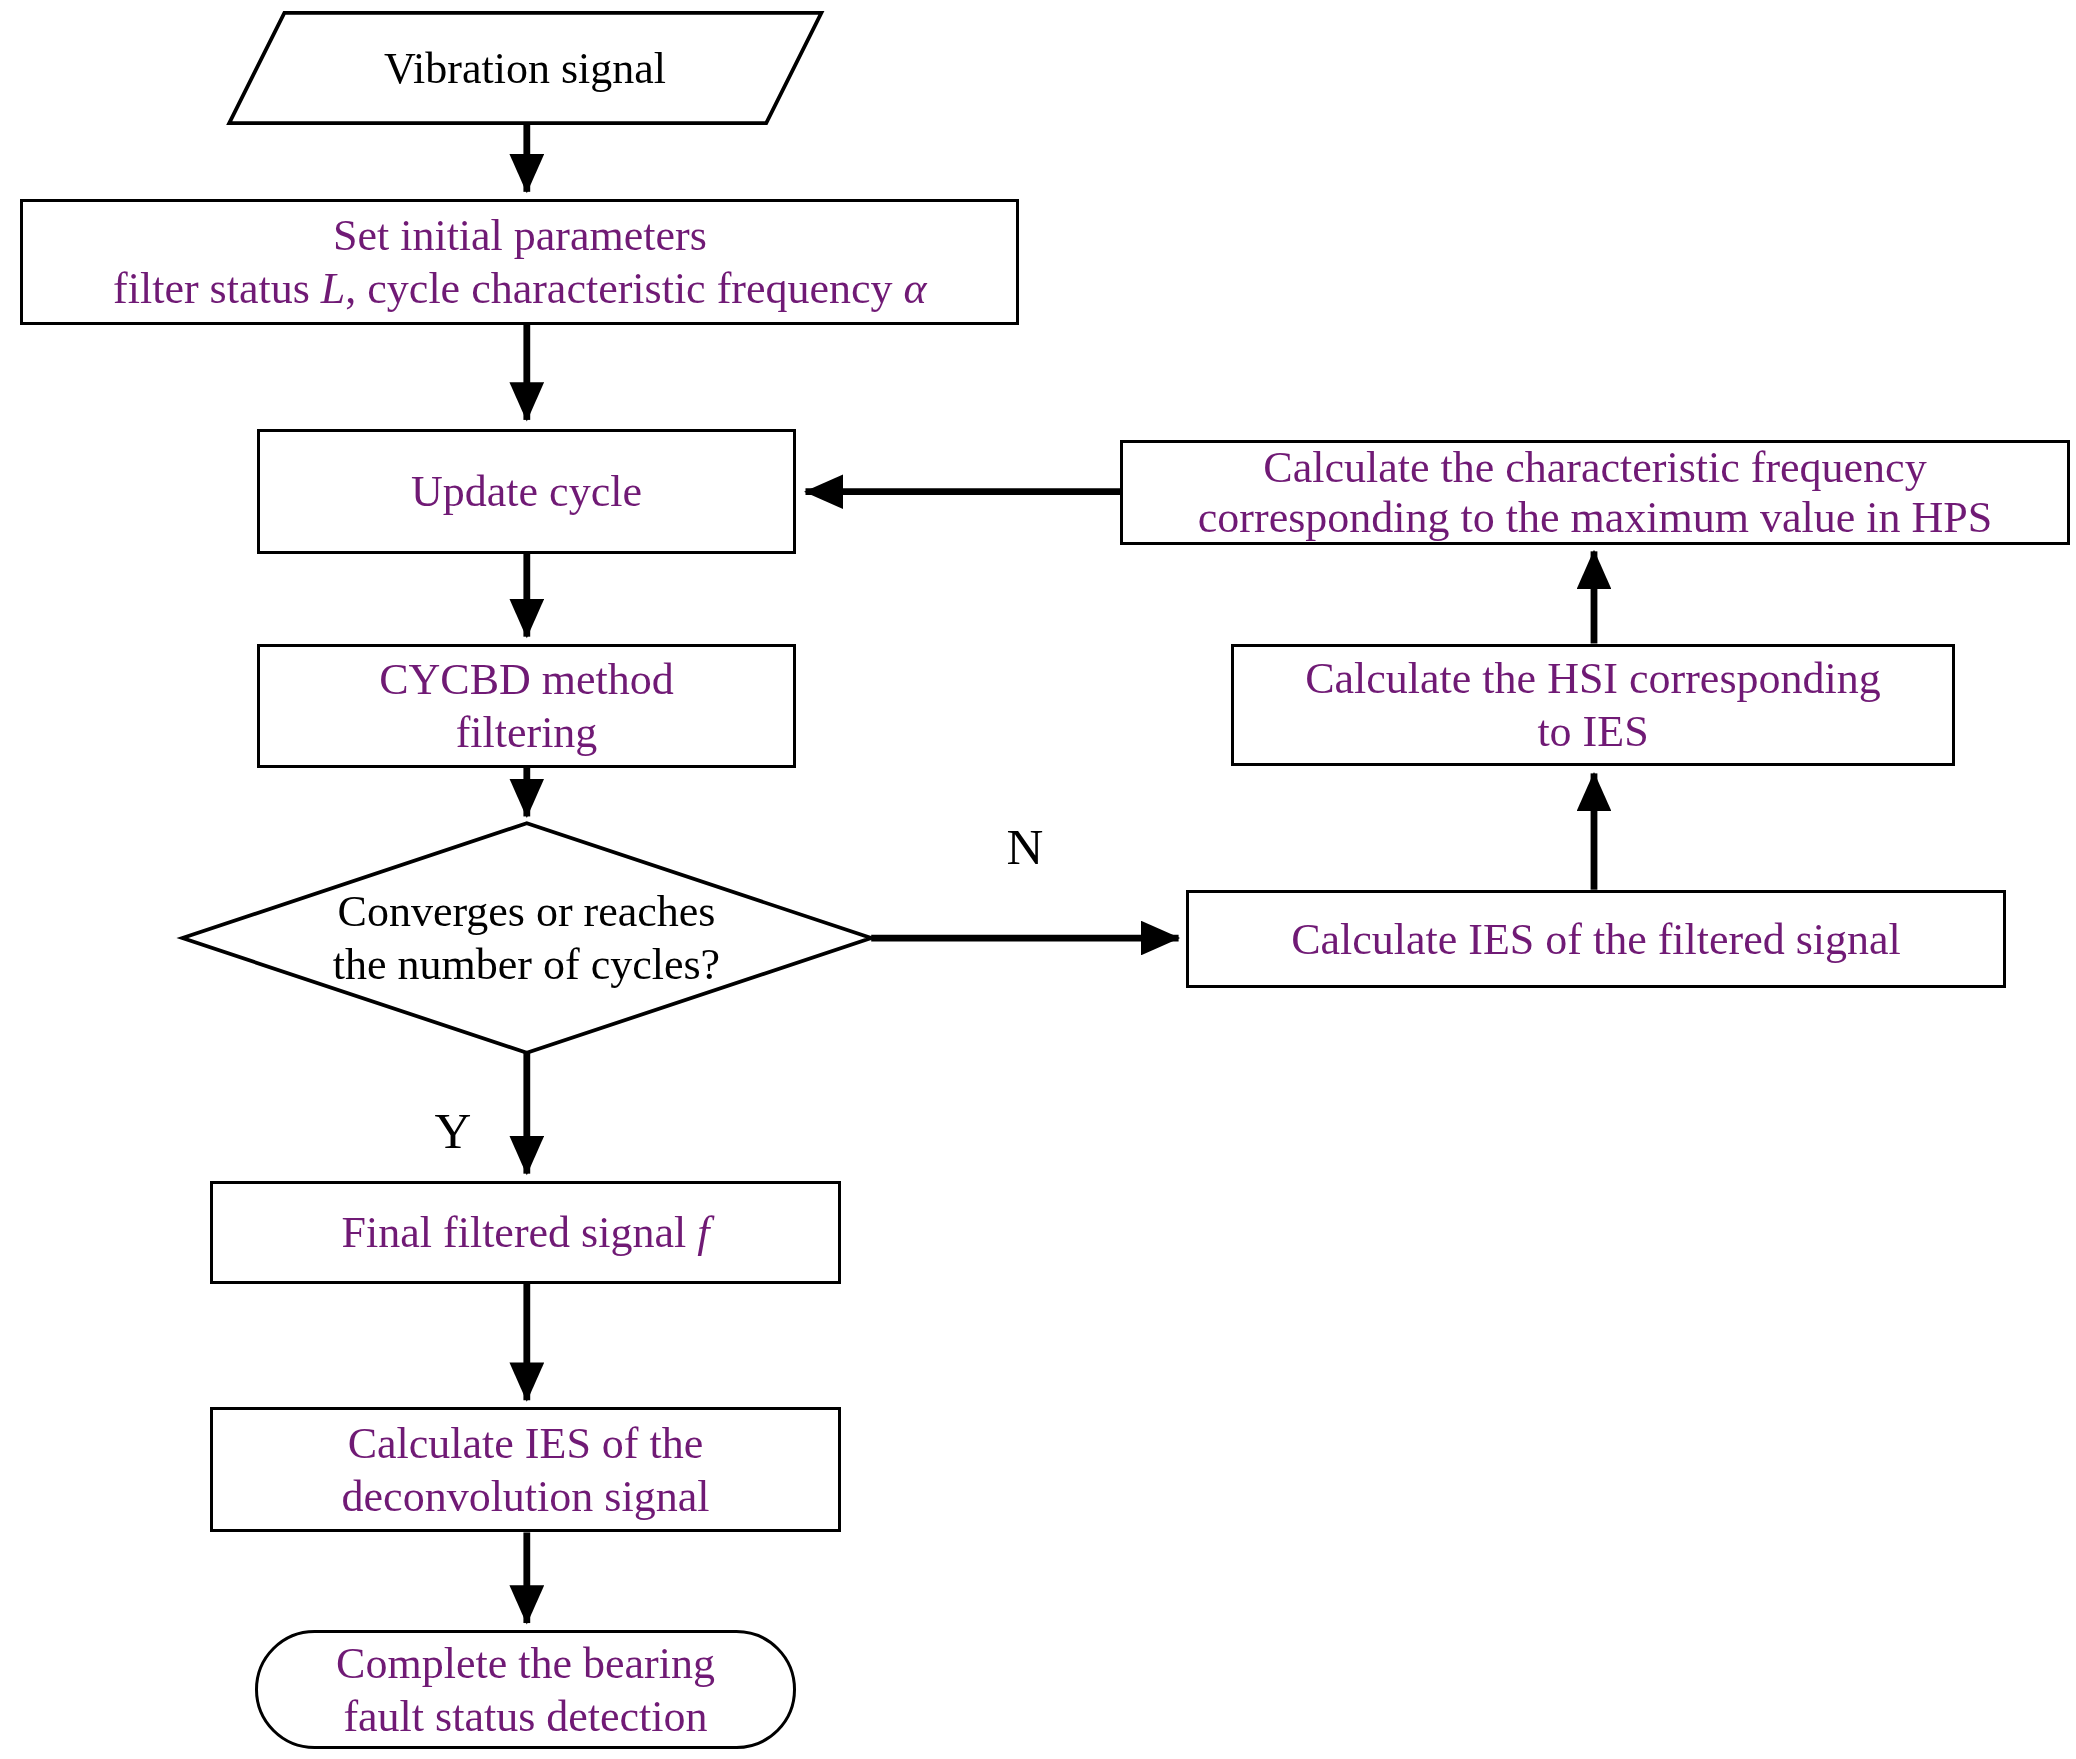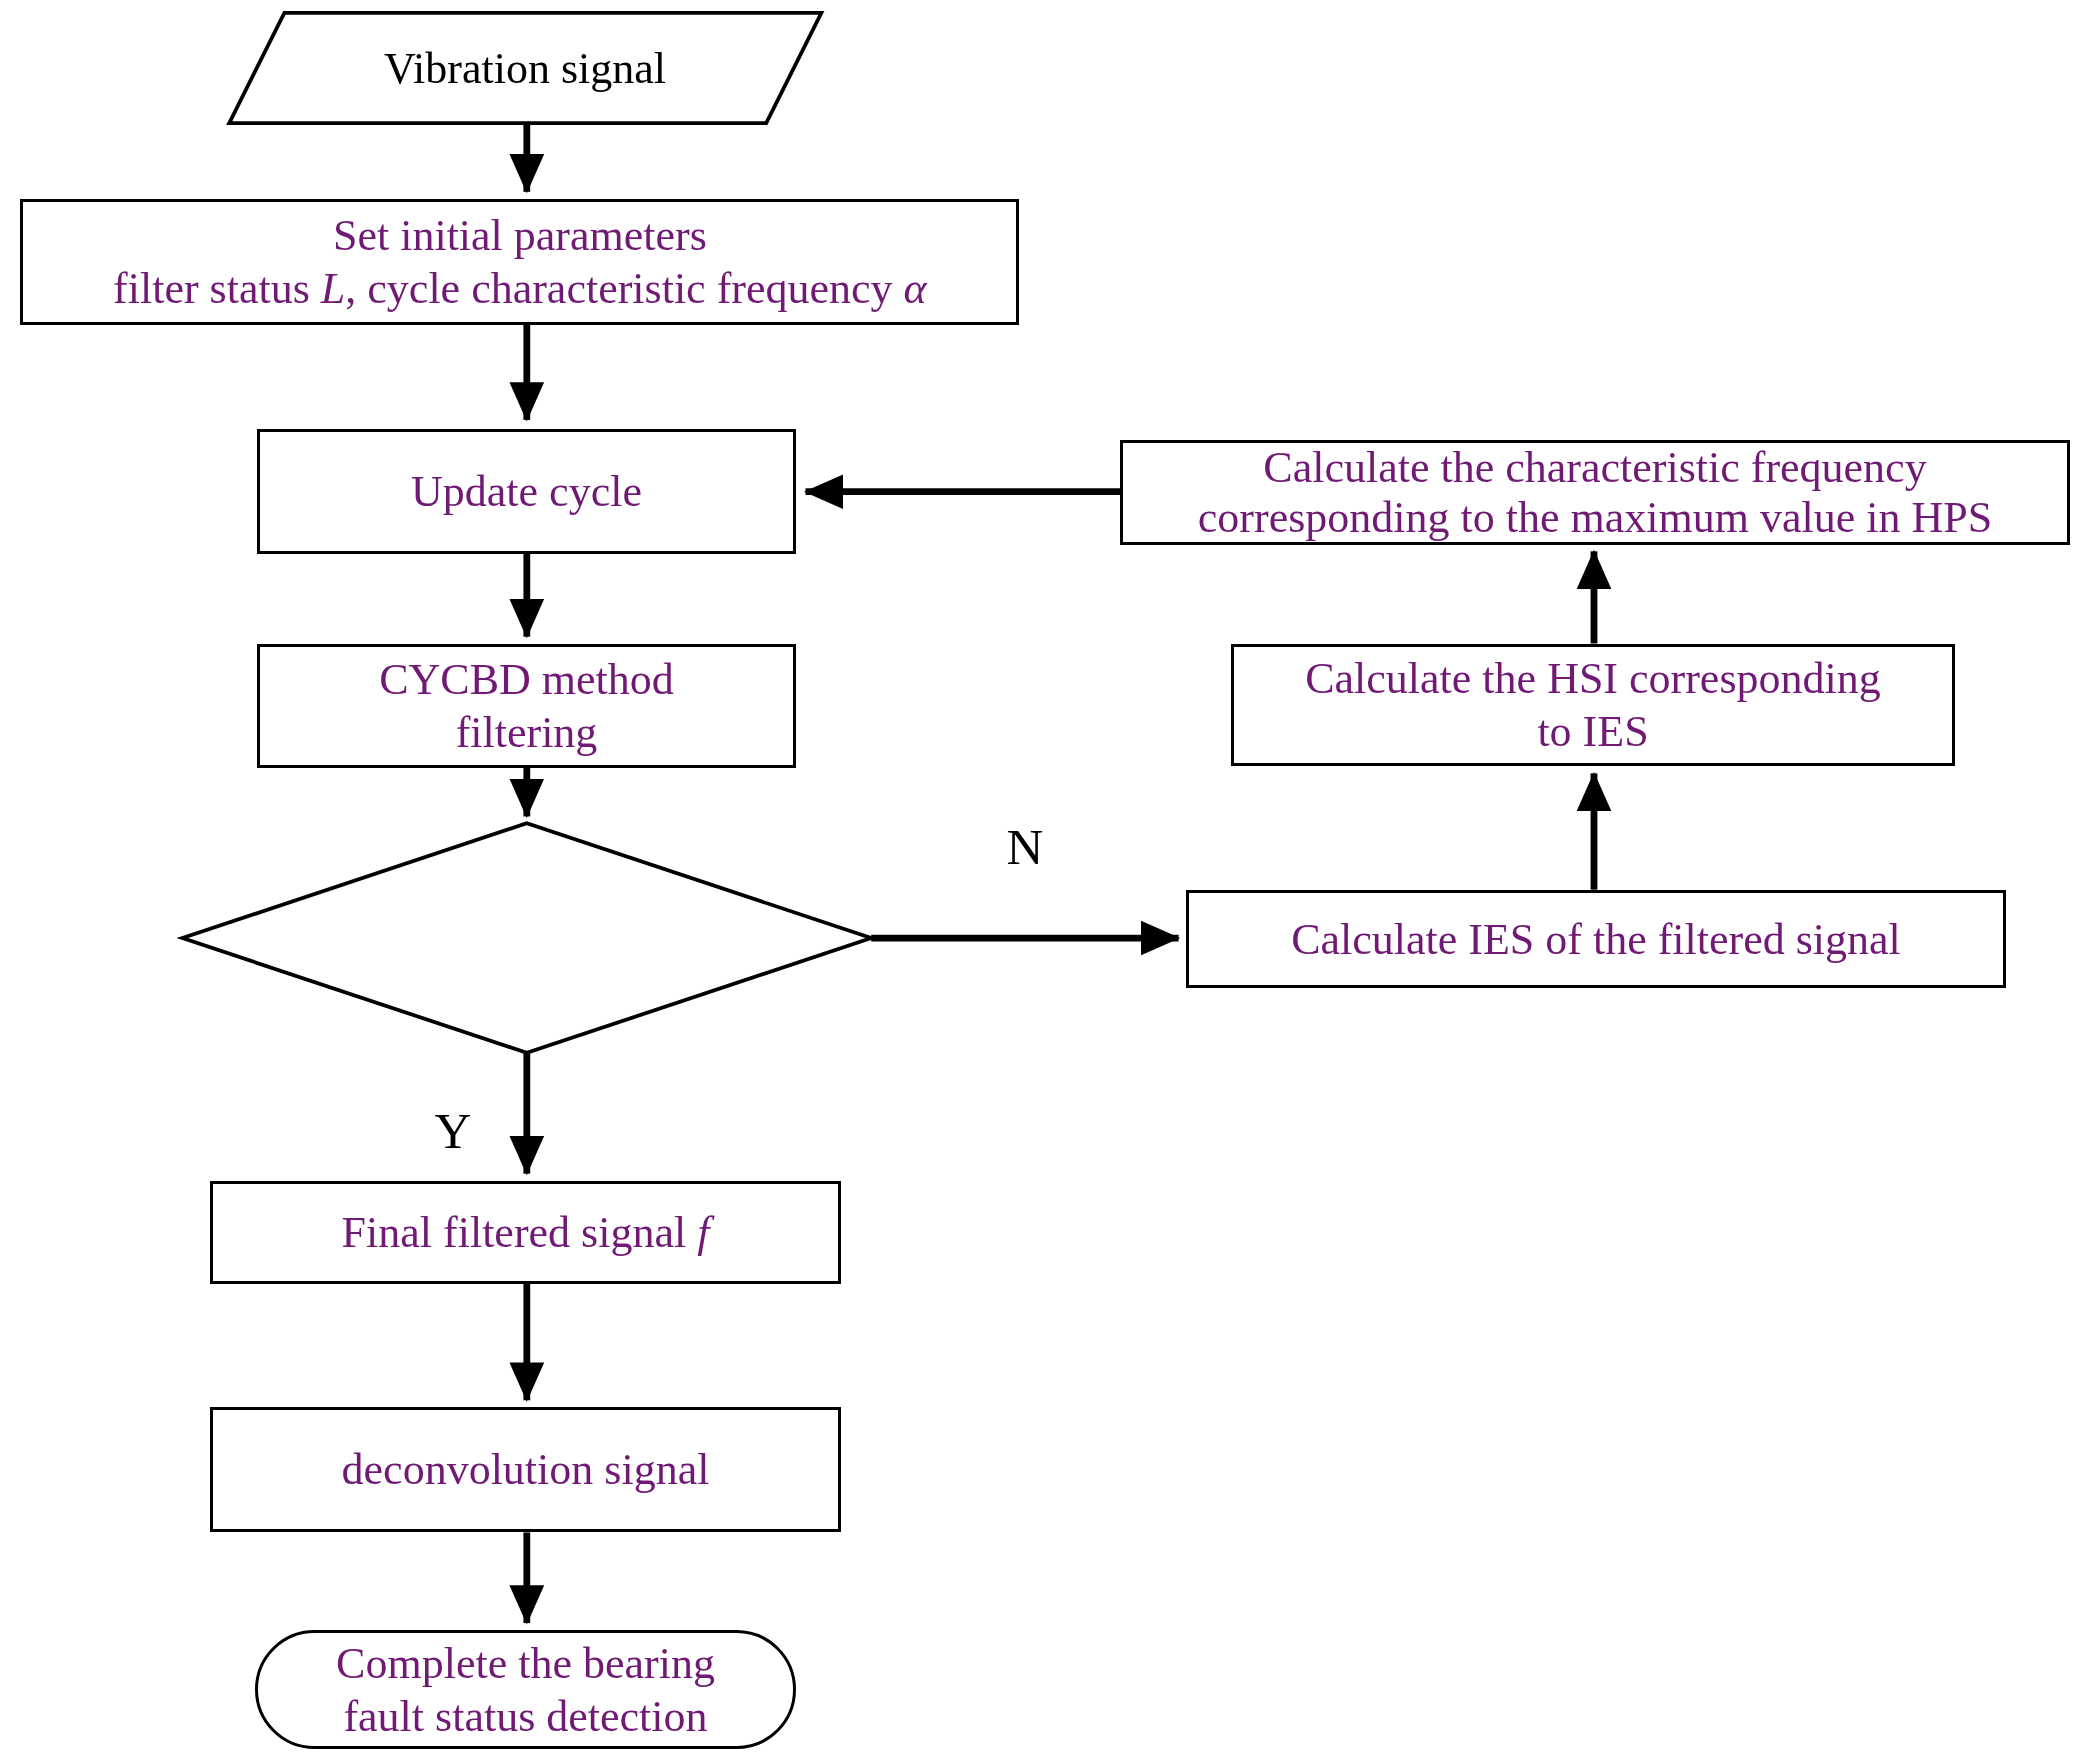--- a/index.html
+++ b/index.html
@@ -107,26 +107,31 @@
 
   <div class="node" id="node-update-cycle">
     <span class="nline">Update cycle</span>
   </div>
 
   <div class="node" id="node-cycbd">
     <span class="nline">CYCBD method</span>
     <span class="nline">filtering</span>
   </div>
 
+  <div class="shape-overlay" id="node-converges">
+    <span class="nline">Converges or reaches</span>
+    <span class="nline">the number of cycles?</span>
+  </div>
 
   <div class="node" id="node-final-filtered">
     <span class="nline"><span>Final filtered signal </span><span class="var">f</span></span>
   </div>
 
   <div class="node" id="node-ies-deconvolution">
+    <span class="nline">Calculate IES of the</span>
     <span class="nline">deconvolution signal</span>
   </div>
 
   <div class="node terminator" id="node-complete">
     <span class="nline">Complete the bearing</span>
     <span class="nline">fault status detection</span>
   </div>
 
   <div class="node" id="node-char-freq">
     <span class="nline">Calculate the characteristic frequency</span>

